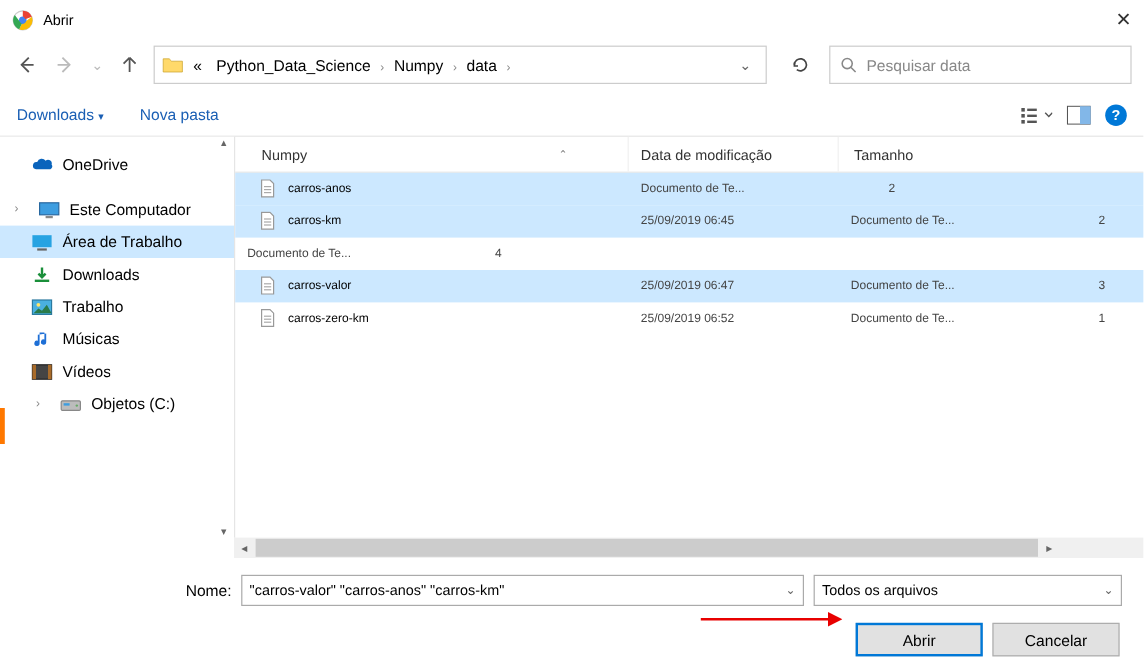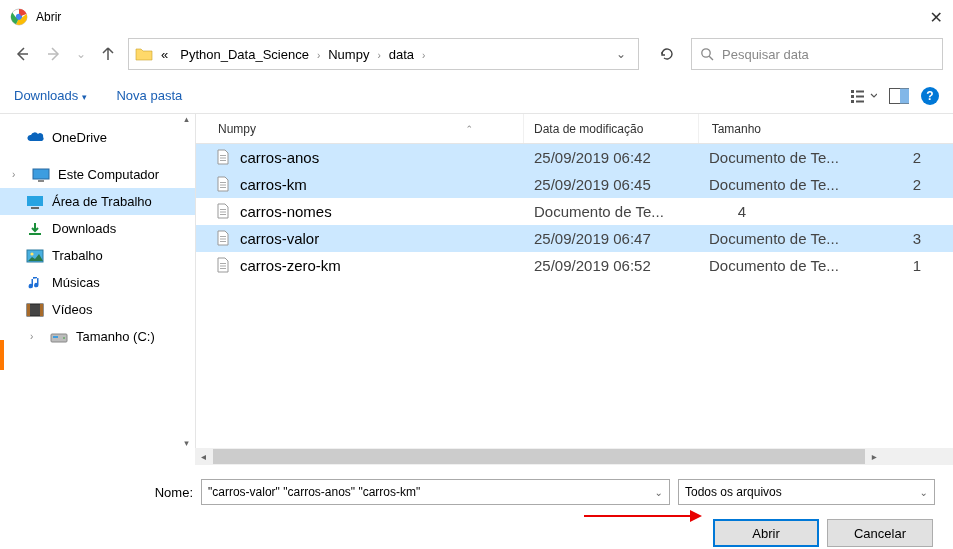--- a/index.html
+++ b/index.html
@@ -44,21 +44,21 @@
 .filepane { flex: 1; display: flex; flex-direction: column; border-left: 1px solid #e5e5e5; }
 .columns { display: flex; height: 30px; border-bottom: 1px solid #e5e5e5; font-size: 12px; color: #333;}
 .col { display: flex; align-items: center; padding: 0 10px; border-right: 1px solid #f0f0f0; }
 .col.name { width: 328px; padding-left: 22px; }
 .col.date { width: 175px; }
 .col.type { width: 160px; }
 .col.size { width: 72px; text-align: right; justify-content: flex-end; border-right: none;}
 .sort-arrow { font-size: 9px; color: #888; margin-left: auto; padding-right: 40px; }
 
 .rows { flex: 1; }
-.row { display: flex; height: 27px; align-items: center; font-size: 15px; }
+.row { display: flex; height: 27px; align-items: center; font-size: 10px; }
 .row.sel { background: #cce8ff; }
 .rc { padding: 0 10px; display: flex; align-items: center; }
 .rc.name { width: 328px; gap: 8px; padding-left: 20px;}
 .rc.date { width: 175px; color: #444;}
 .rc.type { width: 160px; color: #444; white-space: nowrap; overflow: hidden; text-overflow: ellipsis;}
 .rc.size { width: 72px; justify-content: flex-end; color: #444;}
 .file-ico { width: 16px; height: 18px; flex-shrink: 0;}
 
 .hscrolltrack { height: 17px; background: #f0f0f0; display: flex; align-items: center; margin-left: 195px;}
 .hscroll-arrow { width: 17px; height: 17px; display: flex; align-items: center; justify-content: center; color: #666; font-size: 10px;}
@@ -242,21 +242,21 @@
         </div>
         <div class="side-item indent" style="padding-left: 30px;">
           <span class="tree-chev">›</span>
           <span class="side-ico">
             <svg width="18" height="14" viewBox="0 0 18 14">
               <rect x="1" y="4" width="16" height="8" rx="1" fill="#bcbcbc" stroke="#888"></rect>
               <rect x="3" y="6" width="5" height="2" fill="#3d9de0"></rect>
               <circle cx="14" cy="8" r="1" fill="#6a6"></circle>
             </svg>
           </span>
-          <span class="side-label">Tamanho (C:)</span>
+          <span class="side-label">Objetos (C:)</span>
         </div>
       </div>
     <div class="sidebar-scroll">
       <span style="font-size:9px;">▴</span>
       <span style="font-size:9px;">▾</span>
     </div>
   </div>
 
   <div class="filepane">
     <div class="columns">
@@ -273,52 +273,40 @@
             <span class="file-ico">
               <svg width="14" height="16" viewBox="0 0 14 16">
                 <path d="M2 1 h7 l3 3 v11 h-10 z" fill="#fff" stroke="#999"></path>
                 <rect x="4" y="6" width="6" height="1" fill="#aaa"></rect>
                 <rect x="4" y="8.5" width="6" height="1" fill="#aaa"></rect>
                 <rect x="4" y="11" width="6" height="1" fill="#aaa"></rect>
               </svg>
             </span>
             <span>carros-anos</span>
           </div>
-          <div class="rc date">25/09/2019 06:42</div>
           <div class="rc type">Documento de Te...</div>
           <div class="rc size">2</div>
         </div>
         <div class="row sel">
           <div class="rc name">
             <span class="file-ico">
               <svg width="14" height="16" viewBox="0 0 14 16">
                 <path d="M2 1 h7 l3 3 v11 h-10 z" fill="#fff" stroke="#999"></path>
                 <rect x="4" y="6" width="6" height="1" fill="#aaa"></rect>
                 <rect x="4" y="8.5" width="6" height="1" fill="#aaa"></rect>
                 <rect x="4" y="11" width="6" height="1" fill="#aaa"></rect>
               </svg>
             </span>
             <span>carros-km</span>
           </div>
           <div class="rc date">25/09/2019 06:45</div>
           <div class="rc type">Documento de Te...</div>
           <div class="rc size">2</div>
         </div>
         <div class="row">
-          <div class="rc name">
-            <span class="file-ico">
-              <svg width="14" height="16" viewBox="0 0 14 16">
-                <path d="M2 1 h7 l3 3 v11 h-10 z" fill="#fff" stroke="#999"></path>
-                <rect x="4" y="6" width="6" height="1" fill="#aaa"></rect>
-                <rect x="4" y="8.5" width="6" height="1" fill="#aaa"></rect>
-                <rect x="4" y="11" width="6" height="1" fill="#aaa"></rect>
-              </svg>
-            </span>
-            <span>carros-nomes</span>
-          </div>
           <div class="rc type">Documento de Te...</div>
           <div class="rc size">4</div>
         </div>
         <div class="row sel">
           <div class="rc name">
             <span class="file-ico">
               <svg width="14" height="16" viewBox="0 0 14 16">
                 <path d="M2 1 h7 l3 3 v11 h-10 z" fill="#fff" stroke="#999"></path>
                 <rect x="4" y="6" width="6" height="1" fill="#aaa"></rect>
                 <rect x="4" y="8.5" width="6" height="1" fill="#aaa"></rect>

